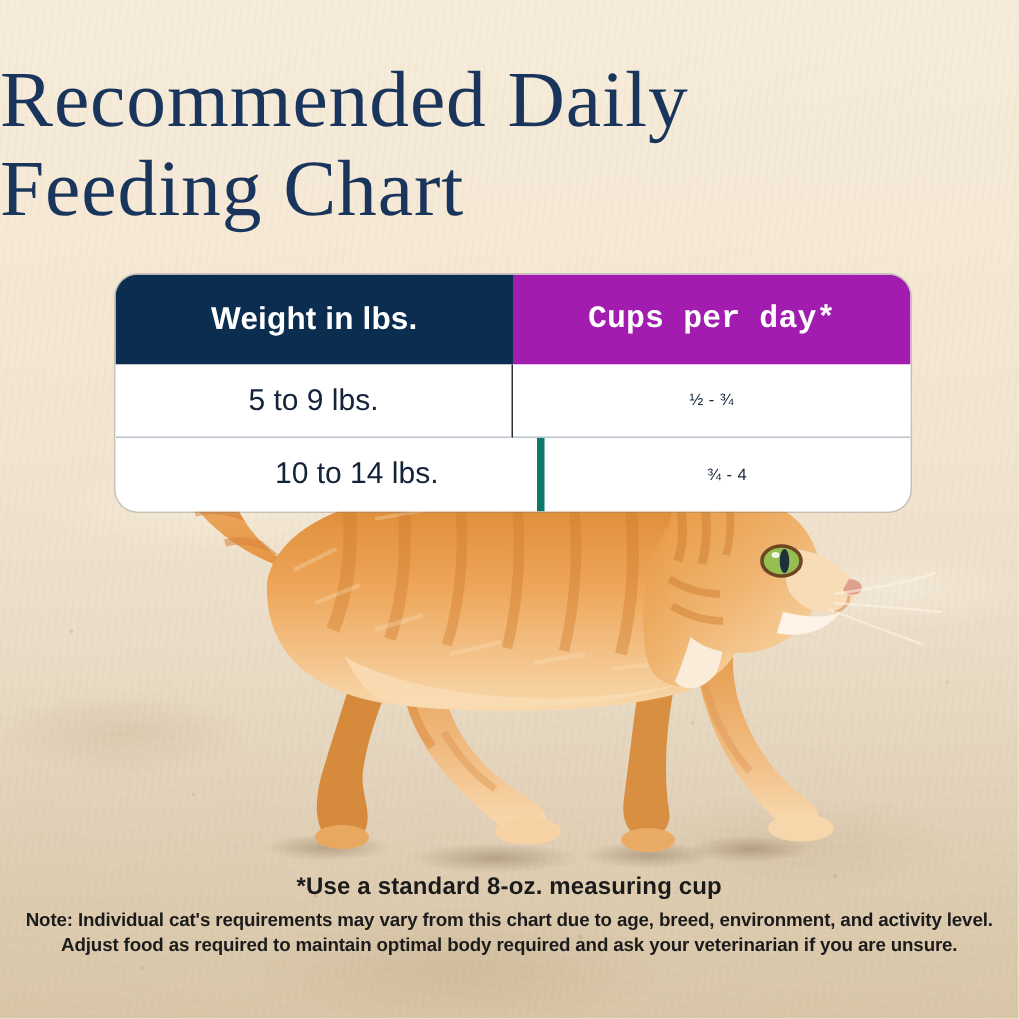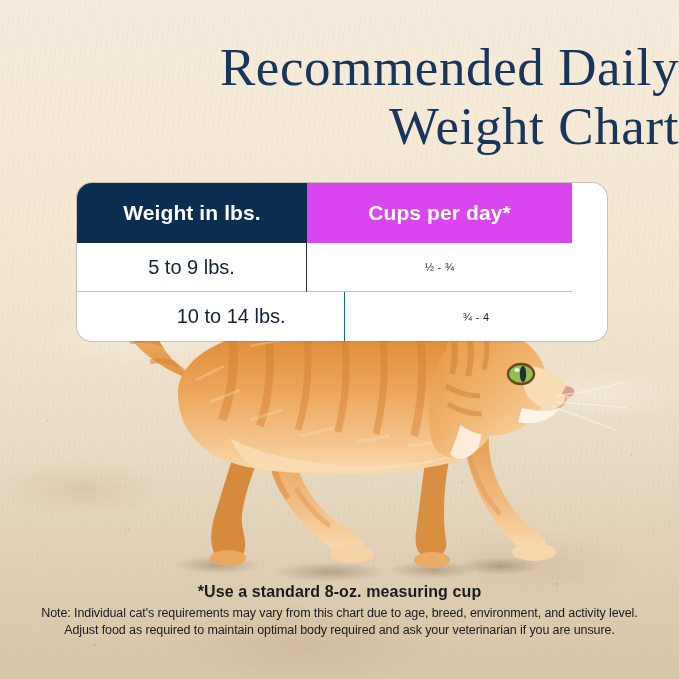--- a/index.html
+++ b/index.html
@@ -74,21 +74,21 @@
       radial-gradient(circle at 37% 48%, rgba(120,96,66,.16) 0 1px, rgba(0,0,0,0) 1.4px),
       radial-gradient(circle at 88% 44%, rgba(120,96,66,.16) 0 1px, rgba(0,0,0,0) 1.4px);
   }
 
   
   #title-block {
     position: absolute;
     top: 38px;
     left: 0;
     width: 679px;
-    text-align: right;
+    text-align: left;
     z-index: 6;
   }
   .title-line {
     font-family: "Liberation Serif", "DejaVu Serif", serif;
     color: #19355c;
     font-size: 53px;
     line-height: 59px;
     letter-spacing: .6px;
     white-space: nowrap;
   }
@@ -109,43 +109,43 @@
     display: flex;
     width: 100%;
   }
   .cell {
     box-sizing: border-box;
     display: flex;
     align-items: center;
     justify-content: center;
     text-align: center;
   }
-  .col-a { width: 230px; }
+  .col-a { width: 265px; }
   .col-b { width: 265px; }
 
   .head-row .cell {
     height: 60px;
     color: #ffffff;
     font-size: 21px;
     font-weight: bold;
     letter-spacing: .1px;
   }
   .head-a { background: #0b2d4f; }
-  .head-b { background: #d946ef; }
+  .head-b { background: #a21caf; font-family: Liberation Mono, monospace; }
 
   .body-row .cell {
     height: 49px;
     color: #14233a;
     background: transparent;
   }
   .body-row { background: rgba(255,255,255,.92); }
   .body-row.row-1 .cell { border-bottom: 1px solid #b9c2cb; }
   .body-row .col-a { border-right: 1px solid #2a2f36; font-size: 20px; }
   .body-row .col-b { font-size: 11px; letter-spacing: .3px; }
-  .body-row.row-2 .col-a { border-right: 1px solid #0f766e; margin-left: 41px; }
+  .body-row.row-2 .col-a { border-right: 5px solid #0f766e; margin-left: 41px; }
 
   
   #table-body-wrap { position: relative; }
 
   
   #cat-scene {
     position: absolute;
     left: 0;
     top: 270px;
     width: 679px;
@@ -165,37 +165,37 @@
     color: #1b1b1b;
   }
   #footnote-star {
     font-size: 16px;
     font-weight: bold;
     letter-spacing: .1px;
     margin-bottom: 4px;
   }
   .note-line {
     font-size: 12.5px;
-    font-weight: normal;
+    font-weight: bold;
     line-height: 17px;
     letter-spacing: -.1px;
   }
 </style>
 </head>
 <body>
 
 <div id="poster">
 
   <div class="tex tex-a"></div>
   <div class="tex tex-b"></div>
   <div class="tex tex-speck"></div>
 
   <div id="title-block">
     <div class="title-line">Recommended Daily</div>
-    <div class="title-line">Weight Chart</div>
+    <div class="title-line">Feeding Chart</div>
   </div>
 
   <div id="cat-scene">
     <svg id="cat-svg" viewBox="0 0 679 320" xmlns="http://www.w3.org/2000/svg" aria-hidden="true">
       <defs>
         <linearGradient id="bodyGrad" x1="0" y1="0" x2="0" y2="1">
           <stop offset="0%" stop-color="#e08e38"></stop>
           <stop offset="40%" stop-color="#eda košer"></stop>
           <stop offset="42%" stop-color="#eda75a"></stop>
           <stop offset="78%" stop-color="#f2bd7d"></stop>

